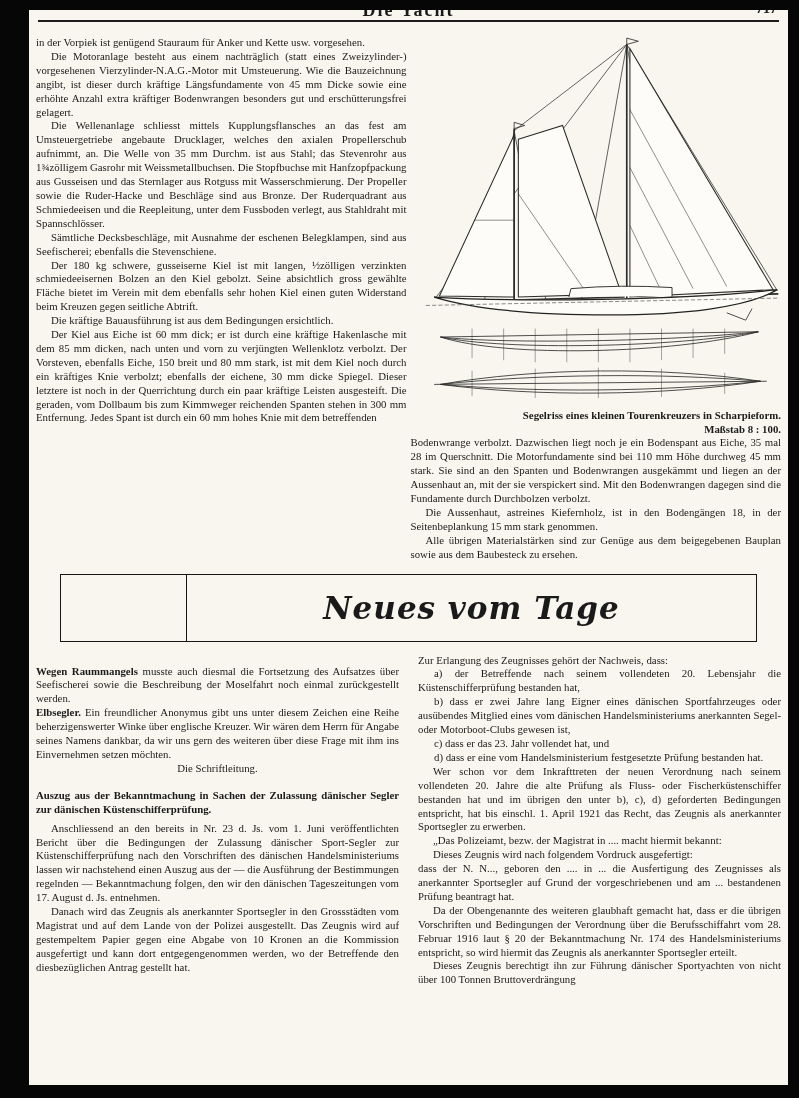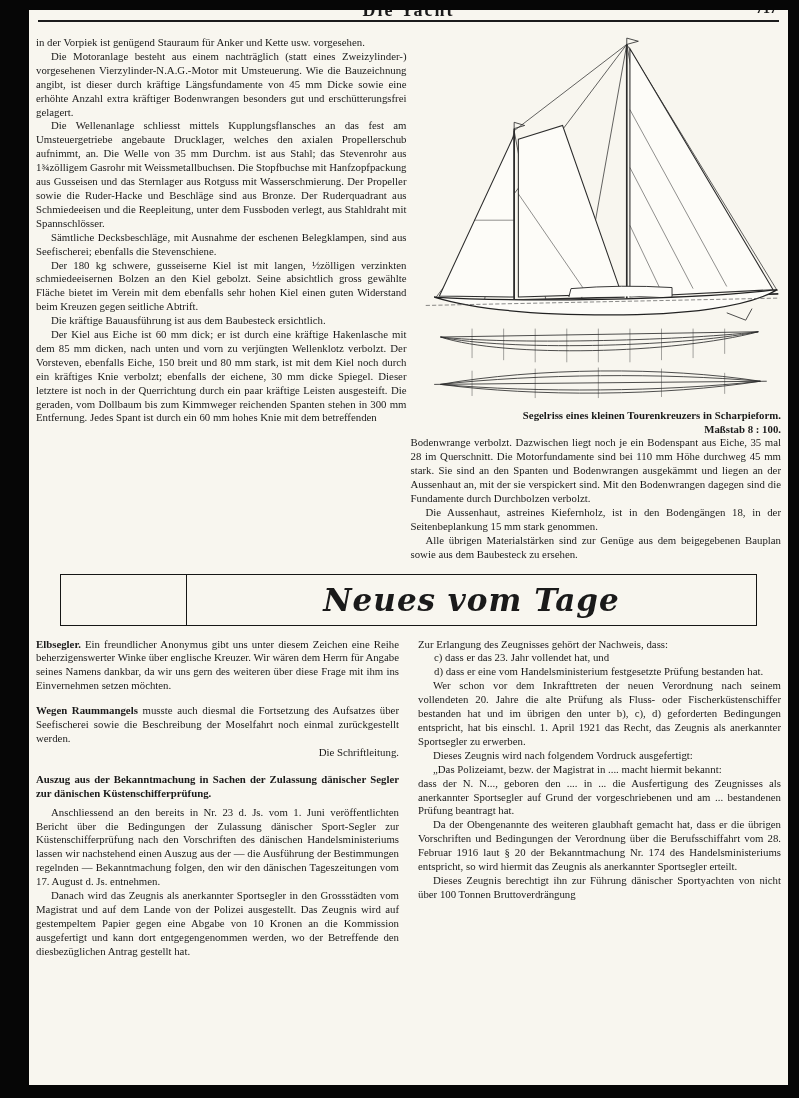--- a/index.html
+++ b/index.html
@@ -7,28 +7,28 @@
   .page{position:relative;width:799px;height:1098px;margin:0 auto;background:#060606;overflow:hidden;font-family:"Liberation Serif",serif}
   .sheet{position:absolute;left:29px;top:10px;right:11px;bottom:13px;background:#f8f6ef;color:#1a1a1a;padding:0 7px;overflow:hidden}
   .header{height:12px;border-bottom:2px solid #1c1c1c;position:relative;overflow:hidden;margin:0 2px}
   .header-title{position:absolute;left:0;right:0;top:-10px;text-align:center;font-size:18px;font-weight:bold;letter-spacing:2px}
   .header-page{position:absolute;right:2px;top:-9px;font-size:14px;font-weight:bold}
   .columns{display:flex;gap:4px;margin-top:14px}
   .col{flex:1 1 0;font-size:10.8px;line-height:13.9px;text-align:justify;hyphens:none}
   .col p{margin:0;text-indent:15px}
   .col p.noindent{text-indent:0}
   .col p.gap{margin-top:11px}
-  .col p.right{text-align:right;text-indent:0}
+  .col p.right{text-align:center;text-indent:0}
   .col p.heading{font-weight:bold;text-indent:0;margin-top:13px;margin-bottom:5px}
   .col p.item{text-indent:16px}
   .figure{margin:0 0 4px 0}
   .figure svg{display:block;width:100%;height:auto}
   .caption{text-align:right;font-weight:bold;font-size:10.8px;line-height:14px;margin:2px 0 10px;text-indent:0}
   .caption .cap2{font-weight:bold}
-  .news-band{display:flex;margin:12px 24px 0;height:52px;border:1.5px solid #161616}
+  .news-band{display:flex;margin:12px 24px 0;height:68px;border:1.5px solid #161616}
   .band-spacer{width:126px;border-right:1.5px solid #161616}
   .band-title{flex:1;display:flex;align-items:center;justify-content:center;font-size:31px;font-weight:bold;font-family:"DejaVu Serif",serif;letter-spacing:1px;font-style:italic}
   .news-cols{display:flex;gap:19px;margin-top:12px}
   .drawing-stroke{stroke:#2c2c2c;fill:none}
 </style>
 </head>
 <body>
 
 <div class="page">
   <div class="sheet">
@@ -38,21 +38,21 @@
       <div class="header-page">717</div>
     </div>
 
     <div class="columns">
       <div class="col">
           <p class="noindent">in der Vorpiek ist genügend Stauraum für Anker und Kette usw. vorgesehen.</p>
           <p>Die Motoranlage besteht aus einem nachträglich (statt eines Zweizylinder-) vorgesehenen Vierzylinder-N.A.G.-Motor mit Umsteuerung. Wie die Bauzeichnung angibt, ist dieser durch kräftige Längsfundamente von 45 mm Dicke sowie eine erhöhte Anzahl extra kräftiger Bodenwrangen besonders gut und erschütterungsfrei gelagert.</p>
           <p>Die Wellenanlage schliesst mittels Kupplungsflansches an das fest am Umsteuergetriebe angebaute Drucklager, welches den axialen Propellerschub aufnimmt, an. Die Welle von 35 mm Durchm. ist aus Stahl; das Stevenrohr aus 1¾zölligem Gasrohr mit Weissmetallbuchsen. Die Stopfbuchse mit Hanfzopfpackung aus Gusseisen und das Sternlager aus Rotguss mit Wasserschmierung. Der Propeller sowie die Ruder-Hacke und Beschläge sind aus Bronze. Der Ruderquadrant aus Schmiedeeisen und die Reepleitung, unter dem Fussboden verlegt, aus Stahldraht mit Spannschlösser.</p>
           <p>Sämtliche Decksbeschläge, mit Ausnahme der eschenen Belegklampen, sind aus Seefischerei; ebenfalls die Stevenschiene.</p>
           <p>Der 180 kg schwere, gusseiserne Kiel ist mit langen, ½zölligen verzinkten schmiedeeisernen Bolzen an den Kiel gebolzt. Seine absichtlich gross gewählte Fläche bietet im Verein mit dem ebenfalls sehr hohen Kiel einen guten Widerstand beim Kreuzen gegen seitliche Abtrift.</p>
-          <p>Die kräftige Bauausführung ist aus dem Baubesteck ersichtlich.</p>
+          <p>Die kräftige Bauausführung ist aus dem Bedingungen ersichtlich.</p>
           <p>Der Kiel aus Eiche ist 60 mm dick; er ist durch eine kräftige Hakenlasche mit dem 85 mm dicken, nach unten und vorn zu verjüngten Wellenklotz verbolzt. Der Vorsteven, ebenfalls Eiche, 150 breit und 80 mm stark, ist mit dem Kiel noch durch ein kräftiges Knie verbolzt; ebenfalls der eichene, 30 mm dicke Spiegel. Dieser letztere ist noch in der Querrichtung durch ein paar kräftige Leisten ausgesteift. Die geraden, vom Dollbaum bis zum Kimmweger reichenden Spanten stehen in 300 mm Entfernung. Jedes Spant ist durch ein 60 mm hohes Knie mit dem betreffenden</p>
         </div>
       <div class="col">
         <div class="figure">
           <svg viewBox="0 0 352 350" aria-hidden="true">
 
             <g class="drawing-stroke" stroke-width="0.7" stroke="#4a4a4a">
               <line x1="205" y1="8" x2="24" y2="248"></line>
               <line x1="205" y1="8" x2="98" y2="90"></line>
               <line x1="205" y1="8" x2="348" y2="242"></line>
@@ -137,34 +137,36 @@
       </div>
     </div>
 
     <div class="news-band">
       <div class="band-spacer"></div>
       <div class="band-title">Neues vom Tage</div>
     </div>
 
     <div class="columns news-cols">
       <div class="col">
+          <p class="noindent gap"><b>Wegen Raummangels </b>musste auch diesmal die Fortsetzung des Aufsatzes über Seefischerei sowie die Beschreibung der Moselfahrt noch einmal zurückgestellt werden.</p>
           <p class="noindent"><b>Elbsegler. </b>Ein freundlicher Anonymus gibt uns unter diesem Zeichen eine Reihe beherzigenswerter Winke über englische Kreuzer. Wir wären dem Herrn für Angabe seines Namens dankbar, da wir uns gern des weiteren über diese Frage mit ihm ins Einvernehmen setzen möchten.</p>
-          <p class="noindent gap"><b>Wegen Raummangels </b>musste auch diesmal die Fortsetzung des Aufsatzes über Seefischerei sowie die Beschreibung der Moselfahrt noch einmal zurückgestellt werden.</p>
           <p class="right">Die Schriftleitung.</p>
           <p class="heading">Auszug aus der Bekanntmachung in Sachen der Zulassung dänischer Segler zur dänischen Küstenschifferprüfung.</p>
           <p>Anschliessend an den bereits in Nr. 23 d. Js. vom 1. Juni veröffentlichten Bericht über die Bedingungen der Zulassung dänischer Sport-Segler zur Küstenschifferprüfung nach den Vorschriften des dänischen Handelsministeriums lassen wir nachstehend einen Auszug aus der — die Ausführung der Bestimmungen regelnden — Bekanntmachung folgen, den wir den dänischen Tageszeitungen vom 17. August d. Js. entnehmen.</p>
           <p>Danach wird das Zeugnis als anerkannter Sportsegler in den Grossstädten vom Magistrat und auf dem Lande von der Polizei ausgestellt. Das Zeugnis wird auf gestempeltem Papier gegen eine Abgabe von 10 Kronen an die Kommission ausgefertigt und kann dort entgegengenommen werden, wo der Betreffende den diesbezüglichen Antrag gestellt hat.</p>
         </div>
       <div class="col">
           <p class="noindent">Zur Erlangung des Zeugnisses gehört der Nachweis, dass:</p>
+          <p class="item">a) der Betreffende nach seinem vollendeten 20. Lebensjahr die Küstenschifferprüfung bestanden hat,</p>
+          <p class="item">b) dass er zwei Jahre lang Eigner eines dänischen Sportfahrzeuges oder ausübendes Mitglied eines vom dänischen Handelsministeriums anerkannten Segel- oder Motorboot-Clubs gewesen ist,</p>
           <p class="item">c) dass er das 23. Jahr vollendet hat, und</p>
           <p class="item">d) dass er eine vom Handelsministerium festgesetzte Prüfung bestanden hat.</p>
           <p>Wer schon vor dem Inkrafttreten der neuen Verordnung nach seinem vollendeten 20. Jahre die alte Prüfung als Fluss- oder Fischerküstenschiffer bestanden hat und im übrigen den unter b), c), d) geforderten Bedingungen entspricht, hat bis einschl. 1. April 1921 das Recht, das Zeugnis als anerkannter Sportsegler zu erwerben.</p>
+          <p>„Das Polizeiamt, bezw. der Magistrat in .... macht hiermit bekannt:</p>
           <p>Dieses Zeugnis wird nach folgendem Vordruck ausgefertigt:</p>
-          <p>„Das Polizeiamt, bezw. der Magistrat in .... macht hiermit bekannt:</p>
           <p class="noindent">dass der N. N..., geboren den .... in ... die Ausfertigung des Zeugnisses als anerkannter Sportsegler auf Grund der vorgeschriebenen und am ... bestandenen Prüfung beantragt hat.</p>
           <p>Da der Obengenannte des weiteren glaubhaft gemacht hat, dass er die übrigen Vorschriften und Bedingungen der Verordnung über die Berufsschiffahrt vom 28. Februar 1916 laut § 20 der Bekanntmachung Nr. 174 des Handelsministeriums entspricht, so wird hiermit das Zeugnis als anerkannter Sportsegler erteilt.</p>
           <p>Dieses Zeugnis berechtigt ihn zur Führung dänischer Sportyachten von nicht über 100 Tonnen Bruttoverdrängung</p>
         </div>
     </div>
 
   </div>
 </div>
 
 </body></html>

